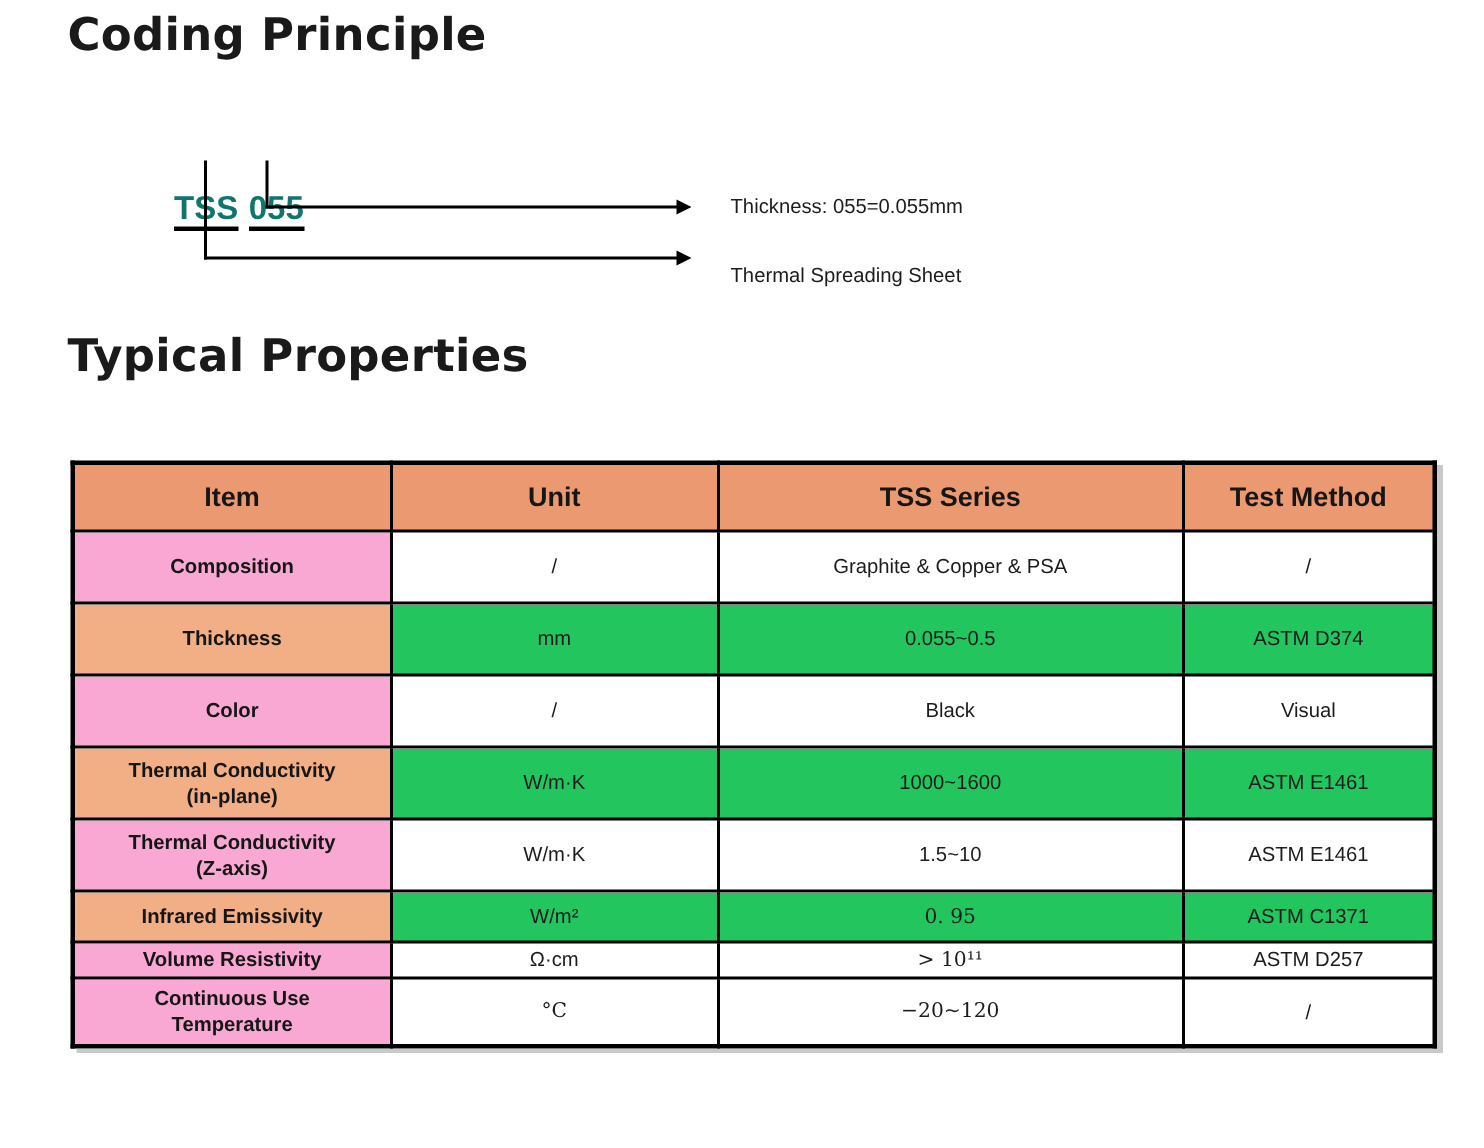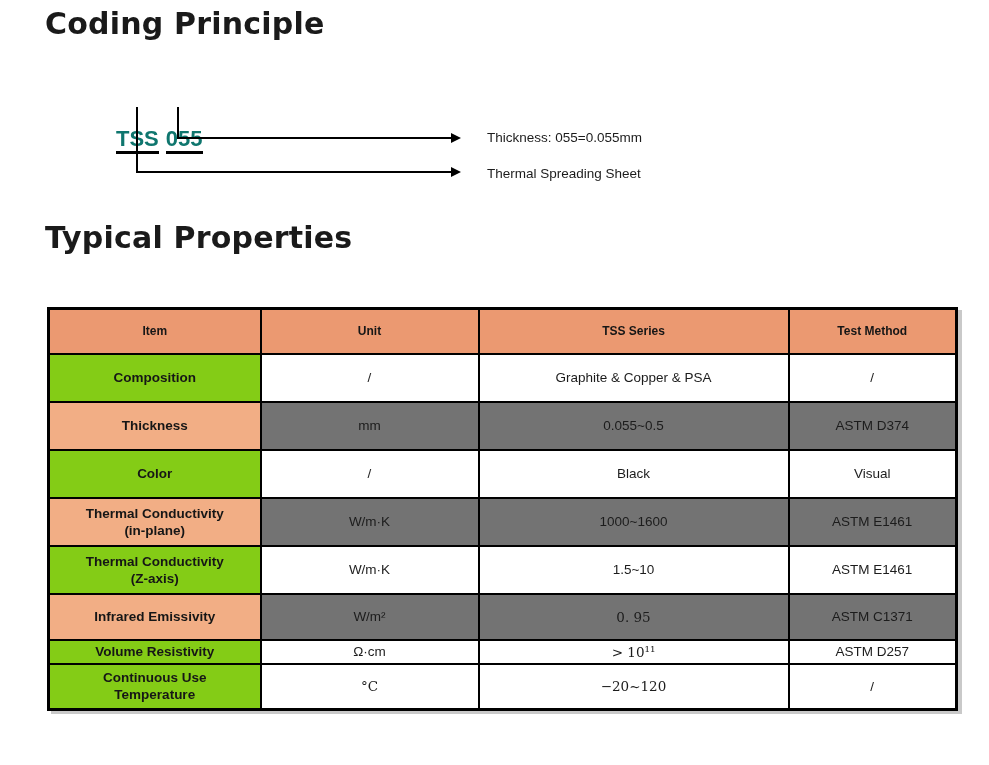--- a/index.html
+++ b/index.html
@@ -41,43 +41,43 @@
     position:absolute; width:0; height:0;
     border-left:10px solid #000;
     border-top:5px solid transparent;
     border-bottom:5px solid transparent;
   }
   #arrow-thickness { left:451px; top:133px; }
   #arrow-sheet     { left:451px; top:167px; }
 
   .diag-label { position:absolute; left:487px; font-size:13.5px; color:#1c1c1c; }
   #label-thickness { top:130px; }
-  #label-sheet     { top:166px; }
+  #label-sheet     { top:176px; }
 
   
   table.props {
     position:absolute; left:47px; top:307px; width:908px;
     border-collapse:collapse; table-layout:fixed;
     box-shadow:4px 3px 0 0 #c9c9c9;
     border:3px solid #000;
   }
   .props th, .props td {
     border:2px solid #000; text-align:center; vertical-align:middle;
     padding:2px 4px; overflow:hidden;
   }
   .props th {
-    background:#EB9971; font-size:12px; height:45px; font-weight:bold; color:#161616;
+    background:#EB9971; font-size:18px; height:45px; font-weight:bold; color:#161616;
   }
   .props td.c-item {
     font-weight:bold; font-size:13.5px; white-space:pre-line; line-height:17px; color:#161616;
   }
   .props td.c-val { font-size:13.5px; background:#ffffff; }
-  tr.r-light td.c-item { background:#84cc16; }
+  tr.r-light td.c-item { background:#f9a8d4; }
   tr.r-dark  td.c-item { background:#F2AE85; }
-  tr.r-dark  td.c-val  { background:#737373; }
+  tr.r-dark  td.c-val  { background:#22c55e; }
   td.serif { font-family:"DejaVu Serif", serif; font-size:14.5px; }
 </style>
 </head>
 <body>
 
 <div class="page">
 
   <h1 class="section-title" id="title-coding">Coding Principle</h1>
 
   <div>
@@ -140,21 +140,21 @@
         <td class="c-val">1000~1600</td>
         <td class="c-val">ASTM E1461</td>
       </tr>
       <tr class="r-light" style="height:48px">
         <td class="c-item">Thermal Conductivity
 (Z-axis)</td>
         <td class="c-val">W/m·K</td>
         <td class="c-val">1.5~10</td>
         <td class="c-val">ASTM E1461</td>
       </tr>
-      <tr class="r-dark" style="height:46px">
+      <tr class="r-dark" style="height:34px">
         <td class="c-item">Infrared Emissivity</td>
         <td class="c-val">W/m²</td>
         <td class="c-val serif">0. 95</td>
         <td class="c-val">ASTM C1371</td>
       </tr>
       <tr class="r-light" style="height:24px">
         <td class="c-item">Volume Resistivity</td>
         <td class="c-val">Ω·cm</td>
         <td class="c-val serif">&gt; 10¹¹</td>
         <td class="c-val">ASTM D257</td>

